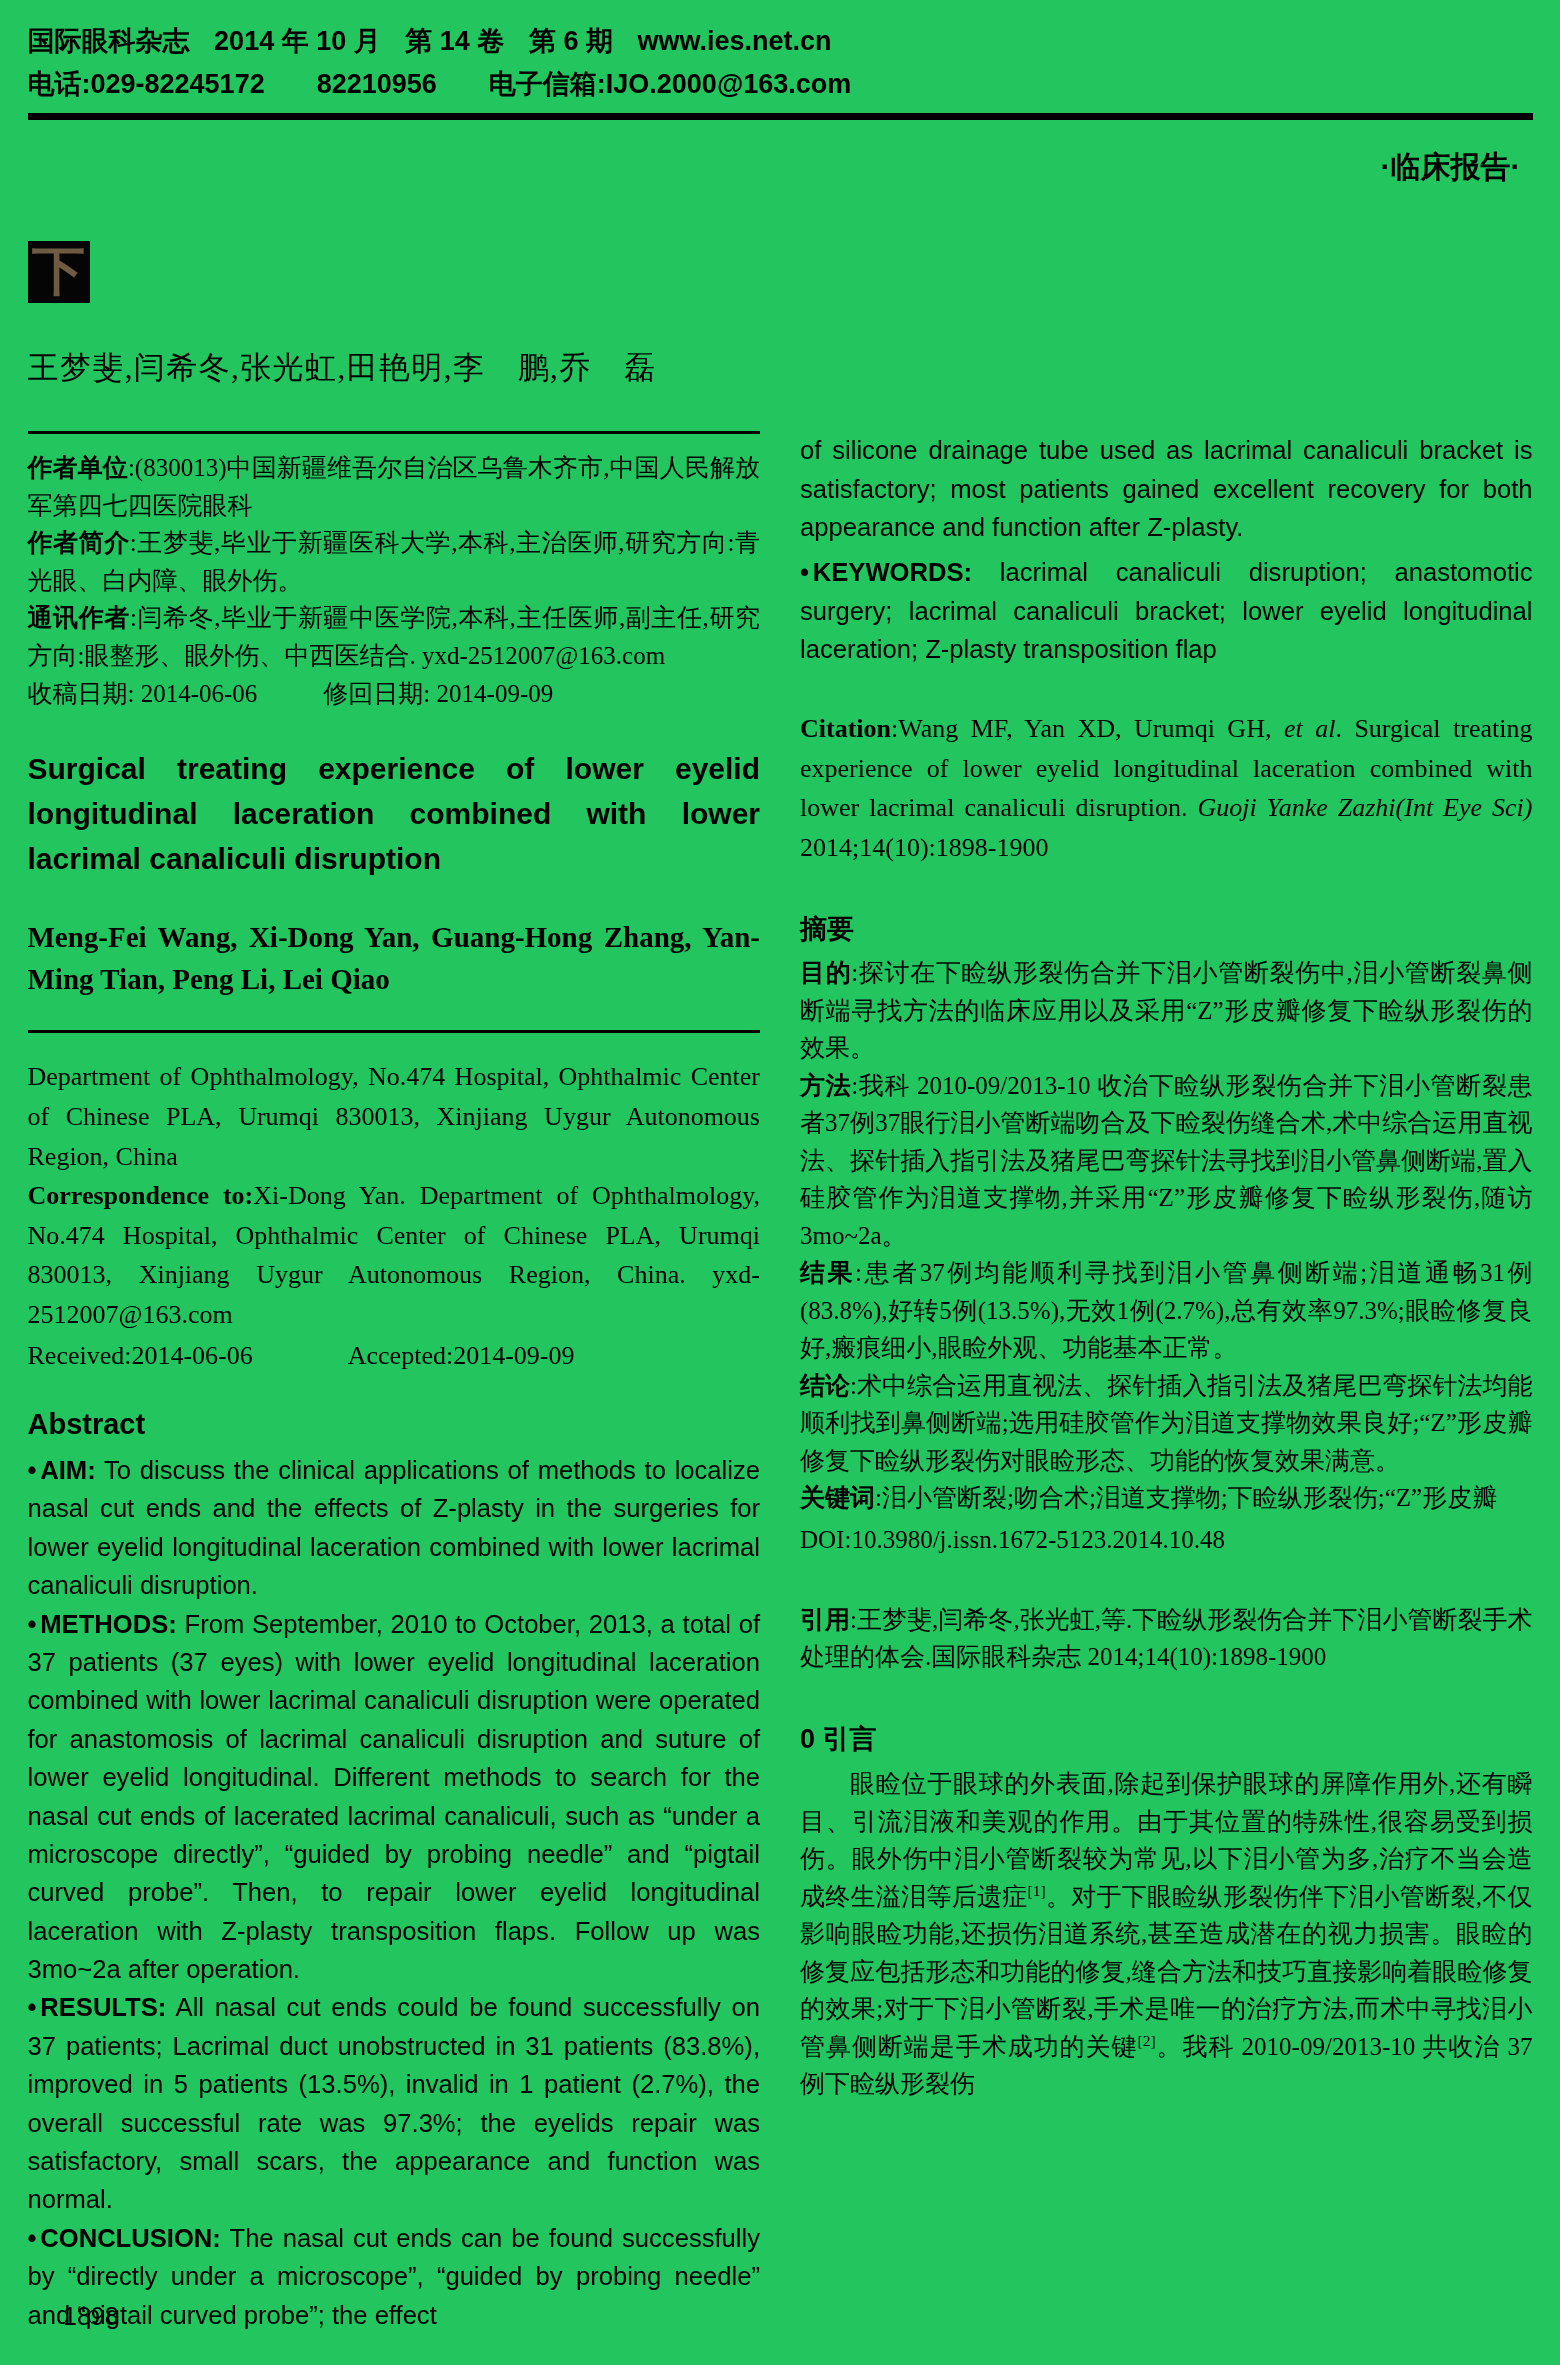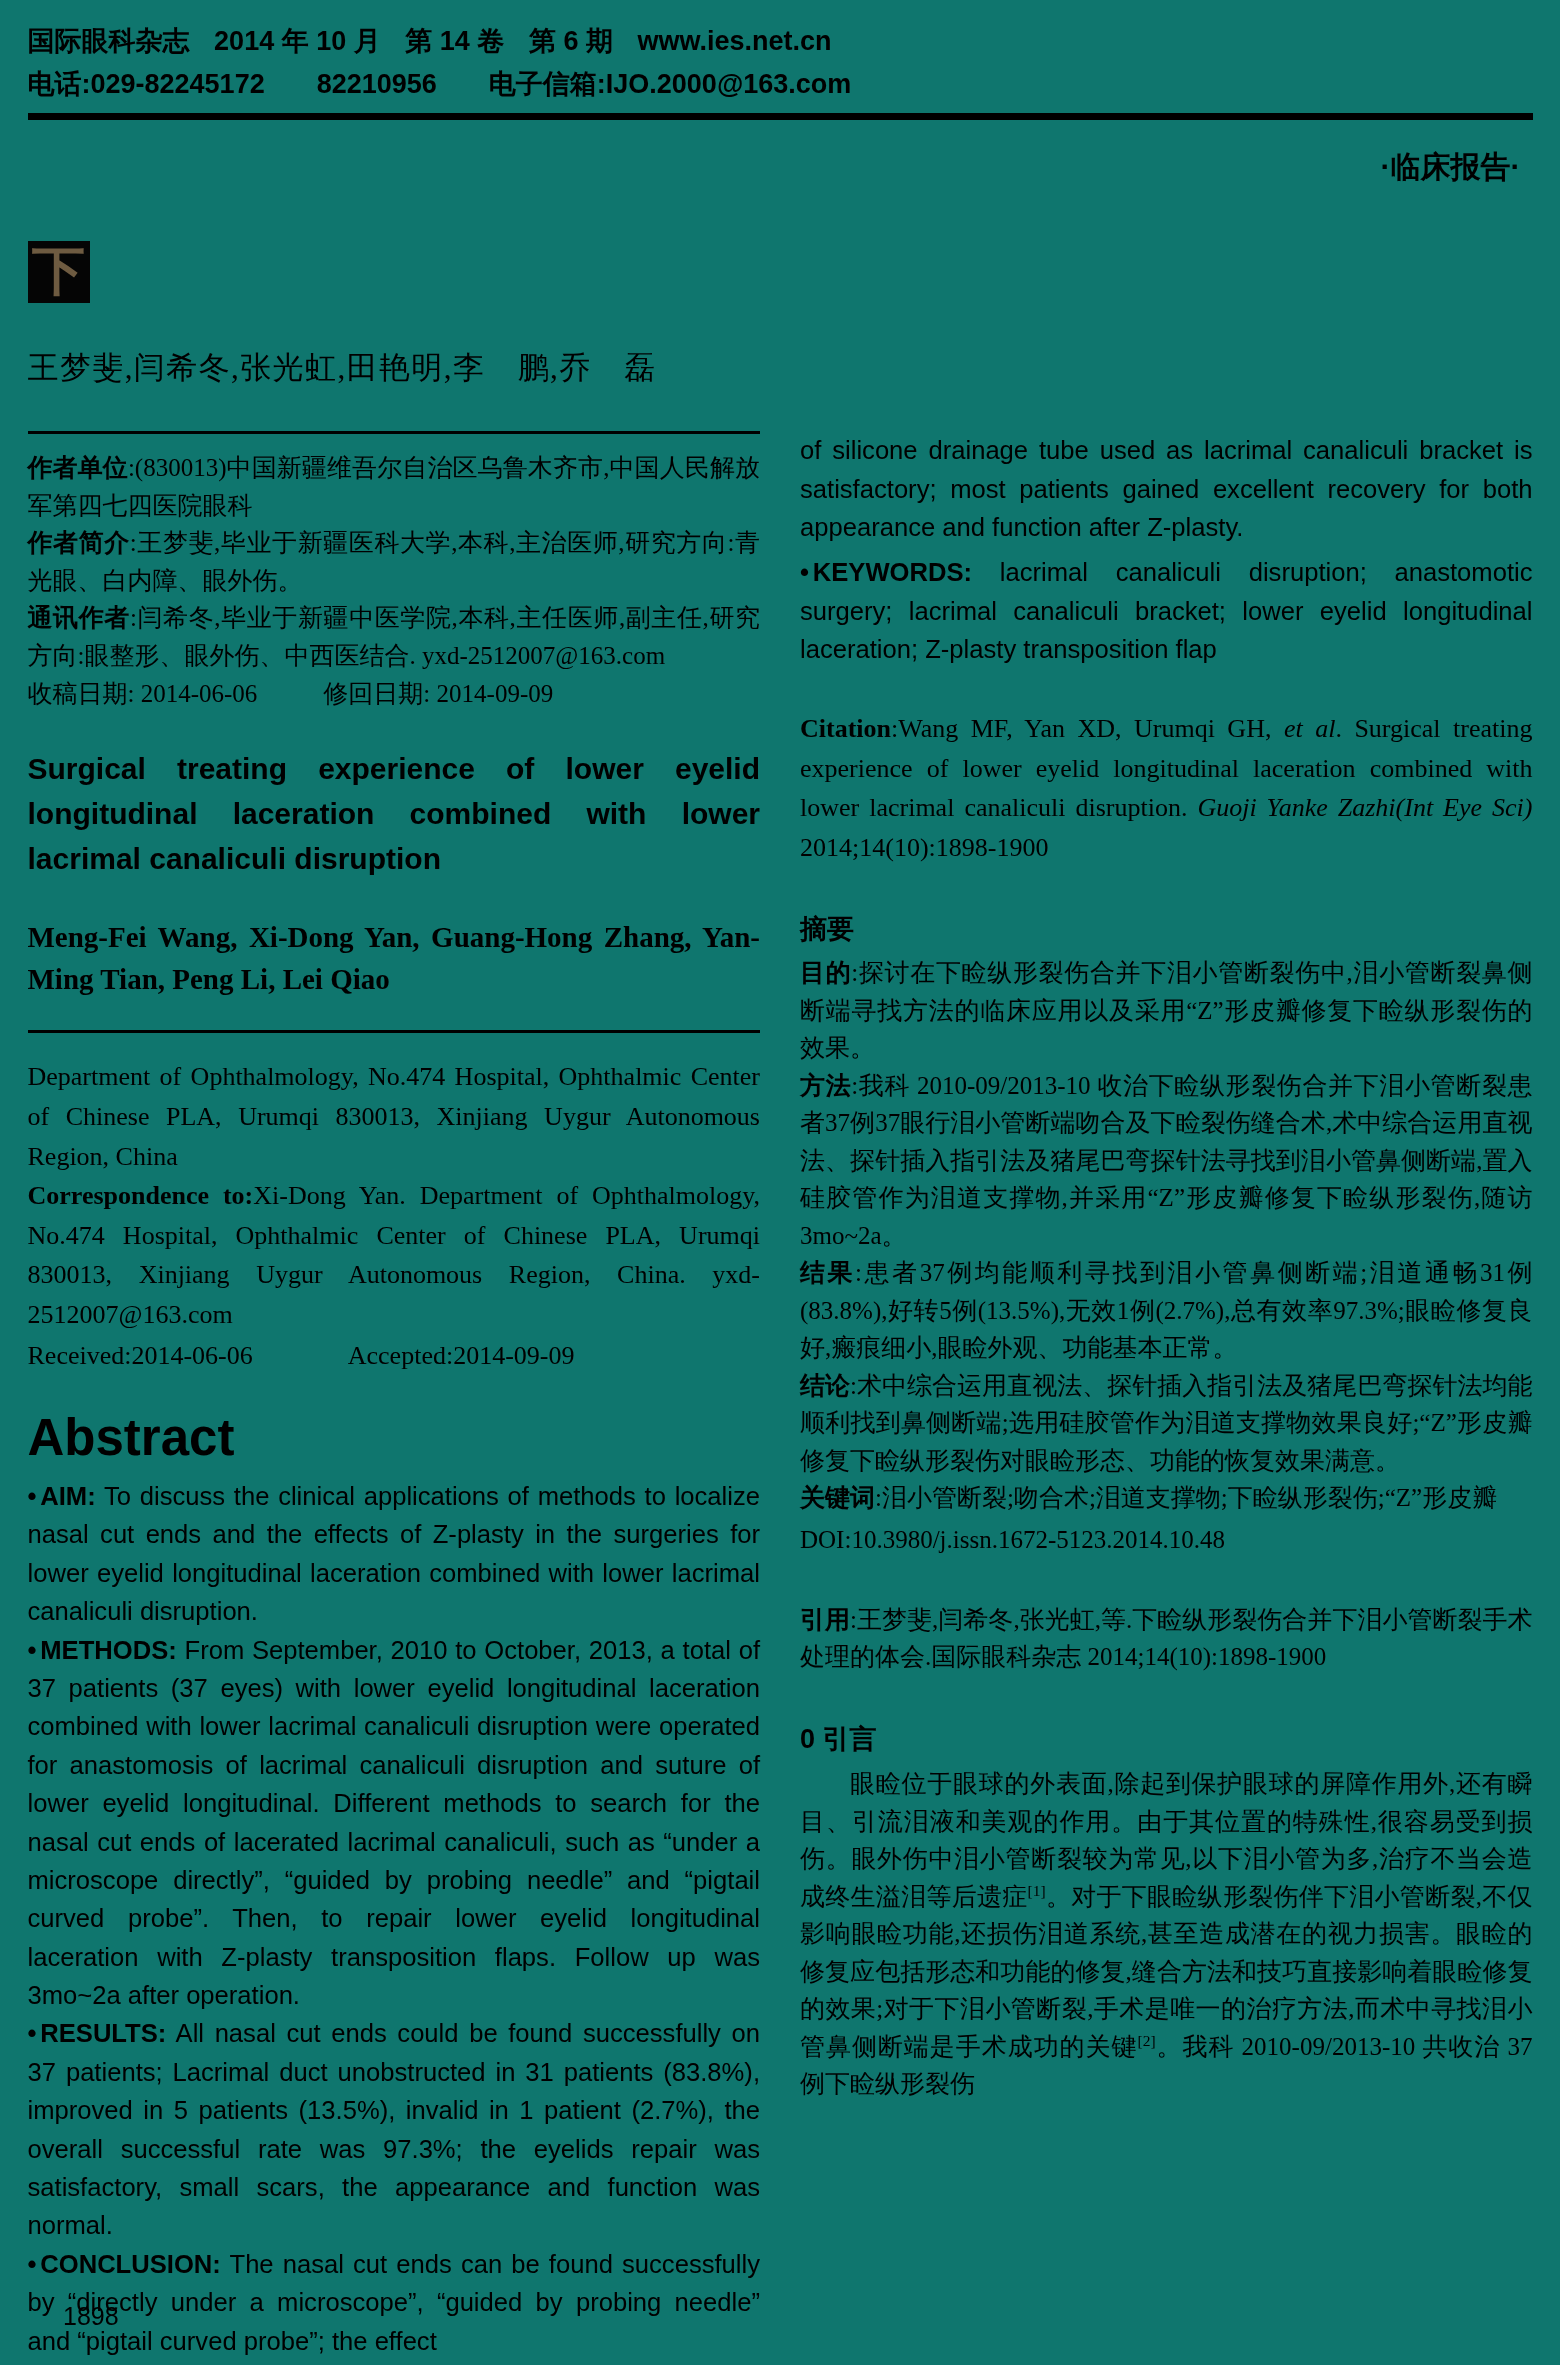--- a/index.html
+++ b/index.html
@@ -1,17 +1,17 @@
 <!DOCTYPE html>
 <html style="font-size:7.6px"><head>
 <meta charset="utf-8">
 <style>
   html,body { margin:0; padding:0; background:#ffffff; }
   .page {
-    position:relative; width:1560px; height:2366px; background:#0f766e; color:#000;
+    position:relative; width:1560px; height:2366px; background:#22c55e; color:#000;
     font-family:"Liberation Serif", serif; box-sizing:border-box;
     padding:23px 27.5px 0 27.5px; overflow:hidden;
   }
   
   .hdr { font-family:"Liberation Sans", sans-serif; font-weight:bold; font-size:27px; }
   .hdr-line { display:flex; align-items:baseline; }
   .hdr-line1 span { margin-right:24.6px; }
   .hdr-line2 { margin-top:6.6px; }
   .hdr-line2 span { margin-right:52px; }
   .rule-thick { height:7px; background:#000; margin-top:11.4px; }
@@ -26,21 +26,21 @@
   .fn-rule { height:2.8px; background:#000; margin-bottom:15px; }
   .fn { font-size:25px; line-height:1.5; text-align:justify; margin:0; }
   .fn-dates { display:flex; margin-top:2.8px; font-size:25px; }
   .fn-dates span { margin-right:66px; }
   .en-title { margin:36px 0 0; font-family:"Liberation Sans",sans-serif; font-weight:bold; font-size:30px; line-height:1.5; text-align:justify; }
   .en-authors { margin:35px 0 0; font-weight:bold; font-size:29px; line-height:1.45; text-align:justify; }
   .mid-rule { height:3.3px; background:#000; margin:30px 0 24px; }
   .serif-p { font-size:26px; line-height:1.52; text-align:justify; margin:0; }
   .recv-en { display:flex; margin-top:1.9px;gap:24px; }
   .recv-en span { margin-right:71px; }
-  .abstract-h { font-family:"Liberation Sans",sans-serif; font-weight:bold; font-size:51px; margin:33px 0 9.5px; }
+  .abstract-h { font-family:"Liberation Sans",sans-serif; font-weight:bold; font-size:29px; margin:33px 0 9.5px; }
   .ab { font-family:"Liberation Sans",sans-serif; font-size:25.6px; line-height:1.5; text-align:justify; margin:0; }
   .ab .bullet { font-weight:bold; margin-right:3.8px; }
   .page-num { position:absolute; left:63px; bottom:35px; font-family:"Liberation Sans",sans-serif; font-size:25px; }
   
   .keywords { margin-top:6.6px; }
   .citation { margin-top:41px; }
   .citation i { font-style:italic; }
   .zh-h { font-family:"Liberation Sans",sans-serif; font-weight:bold; font-size:27px; margin:44px 0 6.6px; }
   .zh { font-size:25px; line-height:1.5; text-align:justify; margin:0; }
   .doi-line { margin-top:4.7px; }

